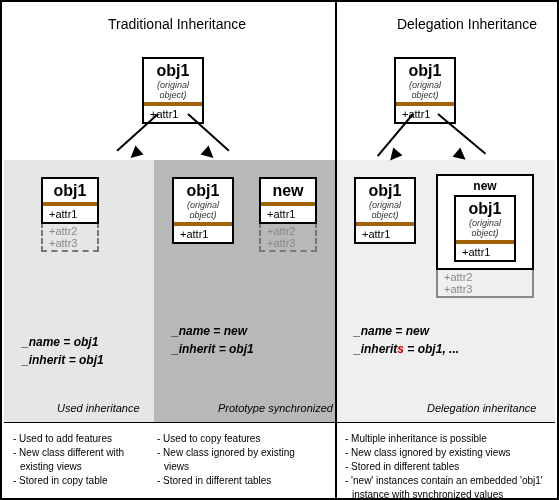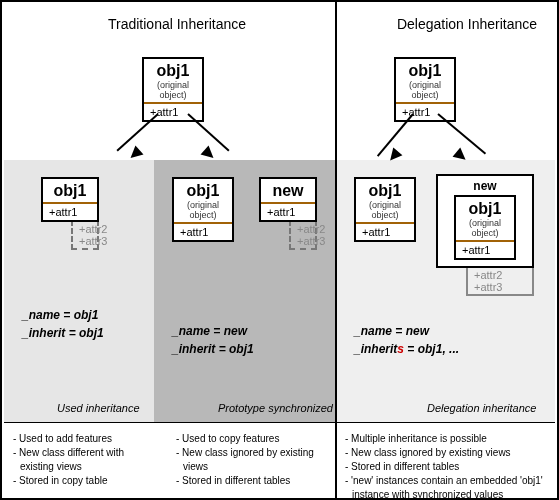--- a/index.html
+++ b/index.html
@@ -12,23 +12,23 @@
   .col-title.right { left: 380px; width:170px;}
 
   .band-grey { position: absolute; left: 2px; right: 2px; top: 158px; height: 262px; background: #e6e6e6; }
   .band-dark { position: absolute; left: 152px; width: 181px; top: 158px; height: 262px; background: #b8b8b8; }
   .band-light { position: absolute; left: 335px; right: 2px; top: 158px; height: 262px; background: #efefef; }
   .hline { position:absolute; left:2px; right:2px; top:420px; height:1px; background:#000; }
 
   .obj { position: absolute; border: 2px solid #000; background: #fff; text-align: center; }
   .obj .head { padding: 3px 6px 2px; }
   .obj .oname { font-weight: bold; font-size: 16px; }
-  .obj .osmall { font-size: 9px; line-height: 10px; color: #333; }
-  .obj .cell { border-top: 2px solid #a16207; padding: 2px 6px; font-size: 11px; text-align: left; }
-  .ghost { border: 2px dashed #777; color: #888; margin-top: -2px; padding: 1px 6px; background: transparent; margin-left: 30px; }
+  .obj .osmall { font-style: italic; font-size: 9px; line-height: 10px; color: #333; }
+  .obj .cell { border-top: 4px solid #a16207; padding: 2px 6px; font-size: 11px; text-align: left; }
+  .ghost { border: 2px dashed #777; color: #888; margin-top: -2px; padding: 1px 6px; background: transparent; }
   .ghost.solid { border-style: solid; border-color:#888;}
   .ghost .g { display: block; font-size: 11px; }
 
   .arrowline { position: absolute; background: #000; width: 2px; transform-origin: top center; }
   .arrowhead { position: absolute; width: 0; height: 0; border-left: 6px solid transparent; border-right: 6px solid transparent; border-top: 12px solid #000; }
 
   .labels { position: absolute; font-style: italic; font-weight: bold; font-size: 12px; line-height: 18px; }
   .labels .reds { color: #c00; font-style: italic; }
 
   .cat { position: absolute; font-style: italic; font-size: 11px; }
@@ -131,21 +131,21 @@
           </div>
         <div class="cell">+attr1</div>
       </div>
     </div>
     <div class="ghost solid">
       <span class="g">+attr2</span>
       <span class="g">+attr3</span>
     </div>
   </div>
 
-  <div class="labels" style="left:20px; top:304px;">
+  <div class="labels" style="left:20px; top:331px;">
     <div>_name = obj1</div>
     <div>_inherit = obj1</div>
   </div>
   <div class="labels" style="left:170px; top:320px;">
     <div>_name = new</div>
     <div>_inherit = obj1</div>
   </div>
   <div class="labels" style="left:352px; top:320px;">
     <div>_name = new</div>
     <div><span>_inherit</span><span class="reds">s</span><span> = obj1, ...</span></div>
@@ -155,21 +155,21 @@
   <div class="cat" style="left:216px; top:400px;">Prototype synchronized</div>
   <div class="cat" style="left:425px; top:400px;">Delegation inheritance</div>
 
   <div class="notes" style="left:12px; top:430px; width:138px;">
     <ul id="notes-class">
         <li>Used to add features</li>
         <li>New class different with existing views</li>
         <li>Stored in copy table</li>
       </ul>
   </div>
-  <div class="notes" style="left:175px; top:430px; width:160px;">
+  <div class="notes" style="left:156px; top:430px; width:160px;">
     <ul id="notes-proto">
         <li>Used to copy features</li>
         <li>New class ignored by existing views</li>
         <li>Stored in different tables</li>
       </ul>
   </div>
   <div class="notes" style="left:344px; top:430px; width:210px;">
     <ul id="notes-deleg">
         <li>Multiple inheritance is possible</li>
         <li>New class ignored by existing views</li>

